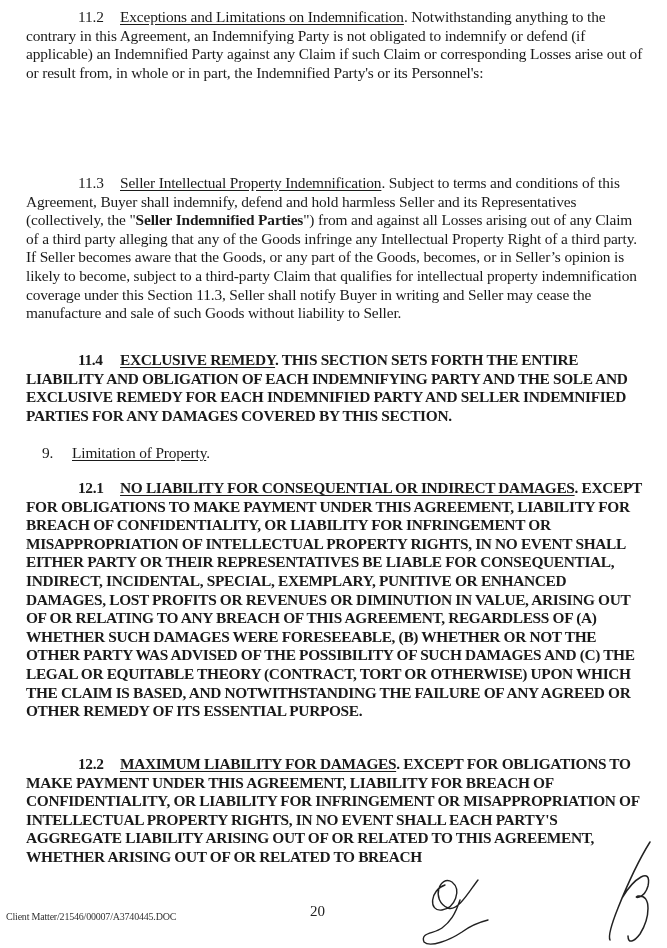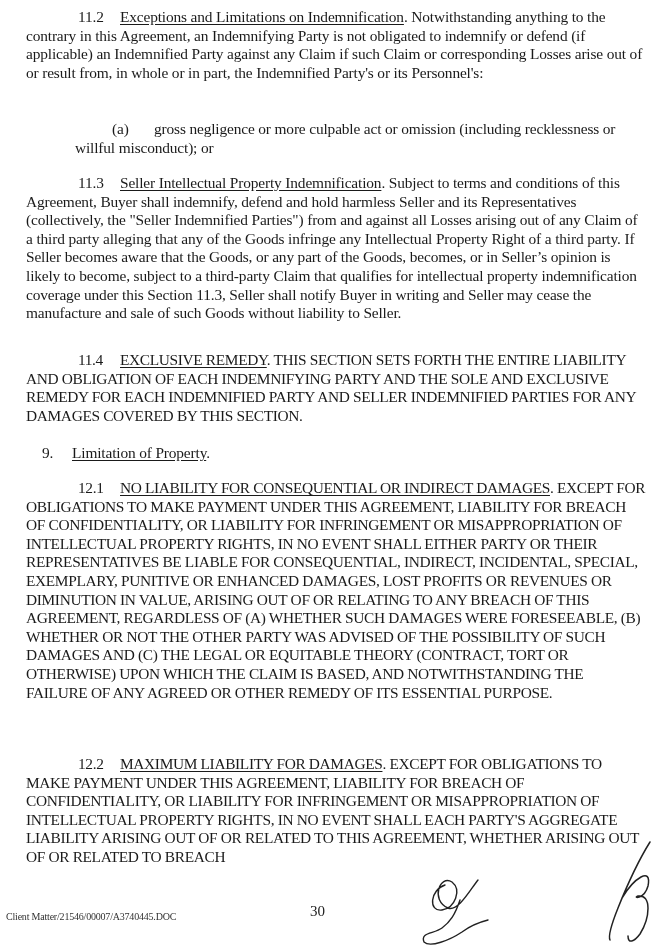--- a/index.html
+++ b/index.html
@@ -9,22 +9,22 @@
     color: #1a1a1a;
   }
   .page { position: absolute; left: 0; top: 0; width: 667px; height: 944px; }
   .para {
     position: absolute; left: 26px; width: 620px;
     font-size: 15.4px; line-height: 18.6px;
     letter-spacing: -0.15px;
   }
   .para .num { display: inline-block; }
   .u { text-decoration: underline; text-underline-offset: 2px; }
-  .b { font-weight: normal; }
-  .caps { letter-spacing: -0.35px; }
+  .b { font-weight: bold; }
+  .caps { letter-spacing: -0.35px; font-weight: bold; }
   .sub {
     position: absolute; left: 75px; width: 560px;
     font-size: 15.4px; line-height: 18.6px; letter-spacing: -0.15px;
   }
   .footer-left {
     position: absolute; left: 6px; top: 911px;
     font-size: 10px; letter-spacing: -0.2px; color: #333;
     font-family: "Liberation Serif", serif;
   }
   .page-num {
@@ -33,34 +33,33 @@
   }
   .sig { position: absolute; }
 </style>
 </head>
 <body>
 
 <div class="page">
 
   <div class="para" style="top:8px;"><span style="display:inline-block;width:52px;"></span><span class="num" style="width:42px;">11.2</span><span class="u">Exceptions and Limitations on Indemnification</span><span>. Notwithstanding anything to the contrary in this Agreement, an Indemnifying Party is not obligated to indemnify or defend (if applicable) an Indemnified Party against any Claim if such Claim or corresponding Losses arise out of or result from, in whole or in part, the Indemnified Party's or its Personnel's:</span></div>
 
-  <div class="sub" style="top:120px;"><span style="display:inline-block;width:37px;"></span><span style="display:inline-block;width:42px;">(a)</span><span>gross negligence or more culpable act or omission (including recklessness or willful misconduct); or</span></div>
 
   <div class="para" style="top:174px;"><span style="display:inline-block;width:52px;"></span><span class="num" style="width:42px;">11.3</span><span class="u">Seller Intellectual Property Indemnification</span><span>. Subject to terms and conditions of this Agreement, Buyer shall indemnify, defend and hold harmless Seller and its Representatives (collectively, the "</span><span class="b">Seller Indemnified Parties</span><span>") from and against all Losses arising out of any Claim of a third party alleging that any of the Goods infringe any Intellectual Property Right of a third party. If Seller becomes aware that the Goods, or any part of the Goods, becomes, or in Seller’s opinion is likely to become, subject to a third-party Claim that qualifies for intellectual property indemnification coverage under this Section 11.3, Seller shall notify Buyer in writing and Seller may cease the manufacture and sale of such Goods without liability to Seller.</span></div>
 
   <div class="para caps" style="top:351px;"><span style="display:inline-block;width:52px;"></span><span class="num" style="width:42px;">11.4</span><span class="u">EXCLUSIVE REMEDY</span><span>. THIS SECTION  SETS FORTH THE ENTIRE LIABILITY AND OBLIGATION OF EACH INDEMNIFYING PARTY AND THE SOLE AND EXCLUSIVE REMEDY FOR EACH INDEMNIFIED PARTY AND SELLER INDEMNIFIED PARTIES FOR ANY DAMAGES COVERED BY THIS SECTION.</span></div>
 
   <div class="para" style="top:444px;"><span style="display:inline-block;width:16px;"></span><span class="num" style="width:30px;">9.</span><span class="u">Limitation of Property</span><span>.</span></div>
 
   <div class="para caps" style="top:479px;"><span style="display:inline-block;width:52px;"></span><span class="num" style="width:42px;">12.1</span><span class="u">NO LIABILITY FOR CONSEQUENTIAL OR INDIRECT DAMAGES</span><span>. EXCEPT FOR OBLIGATIONS TO MAKE PAYMENT UNDER THIS AGREEMENT, LIABILITY FOR BREACH OF CONFIDENTIALITY, OR LIABILITY FOR INFRINGEMENT OR MISAPPROPRIATION OF INTELLECTUAL PROPERTY RIGHTS, IN NO EVENT SHALL EITHER PARTY OR THEIR REPRESENTATIVES BE LIABLE FOR CONSEQUENTIAL, INDIRECT, INCIDENTAL, SPECIAL, EXEMPLARY, PUNITIVE OR ENHANCED DAMAGES, LOST PROFITS OR REVENUES OR DIMINUTION IN VALUE, ARISING OUT OF OR RELATING TO ANY BREACH OF THIS AGREEMENT, REGARDLESS OF (A) WHETHER SUCH DAMAGES WERE FORESEEABLE, (B) WHETHER OR NOT THE OTHER PARTY WAS ADVISED OF THE POSSIBILITY OF SUCH DAMAGES AND (C) THE LEGAL OR EQUITABLE THEORY (CONTRACT, TORT OR OTHERWISE) UPON WHICH THE CLAIM IS BASED, AND NOTWITHSTANDING THE FAILURE OF ANY AGREED OR OTHER REMEDY OF ITS ESSENTIAL PURPOSE.</span></div>
 
   <div class="para caps" style="top:755px;"><span style="display:inline-block;width:52px;"></span><span class="num" style="width:42px;">12.2</span><span class="u">MAXIMUM LIABILITY FOR DAMAGES</span><span>. EXCEPT FOR OBLIGATIONS TO MAKE PAYMENT UNDER THIS AGREEMENT, LIABILITY FOR BREACH OF CONFIDENTIALITY, OR LIABILITY FOR INFRINGEMENT OR MISAPPROPRIATION OF INTELLECTUAL PROPERTY RIGHTS, IN NO EVENT SHALL EACH PARTY'S AGGREGATE LIABILITY ARISING OUT OF OR RELATED TO THIS AGREEMENT, WHETHER ARISING OUT OF OR RELATED TO BREACH</span></div>
 
   <div class="footer-left">Client Matter/21546/00007/A3740445.DOC</div>
-  <div class="page-num">30</div>
+  <div class="page-num">20</div>
 
   <svg class="sig" style="left:400px;top:860px;" width="110" height="88" viewBox="0 0 110 88">
     <path d="M45 25 C 30 30, 28 52, 42 50 C 55 48, 62 30, 52 22 C 40 14, 30 40, 48 48 C 58 52, 70 30, 78 20 M60 40 C 55 55, 50 62, 42 68 C 34 74, 20 72, 24 82 C 30 88, 50 80, 62 72 C 70 66, 80 62, 88 60" fill="none" stroke="#222" stroke-width="1.4" stroke-linecap="round"></path>
   </svg>
   <svg class="sig" style="left:592px;top:838px;" width="70" height="110" viewBox="0 0 70 110">
     <path d="M58 4 C 48 20, 36 45, 26 70 C 20 85, 16 98, 18 102 M30 60 C 42 40, 60 28, 56 48 C 52 62, 40 60, 46 58 C 60 56, 58 80, 48 96 C 42 104, 36 106, 36 98" fill="none" stroke="#222" stroke-width="1.5" stroke-linecap="round"></path>
   </svg>
 </div>
 
 </body></html>

